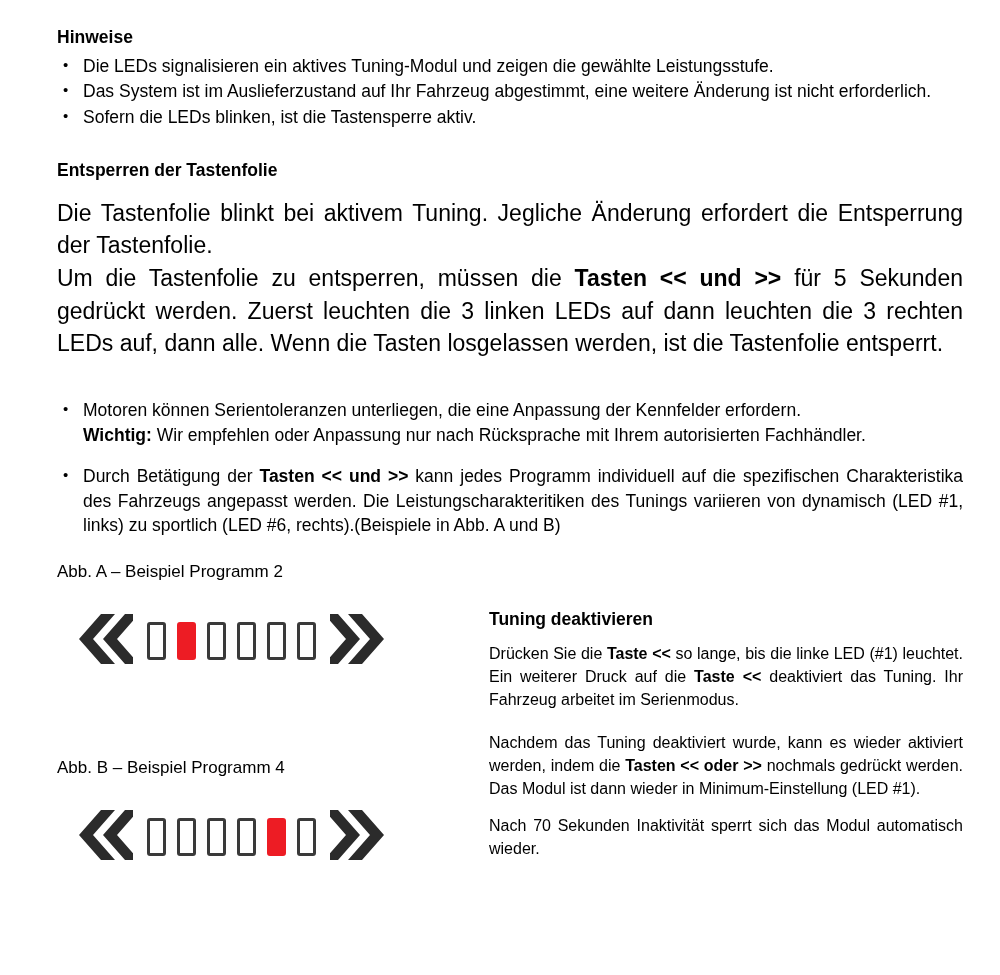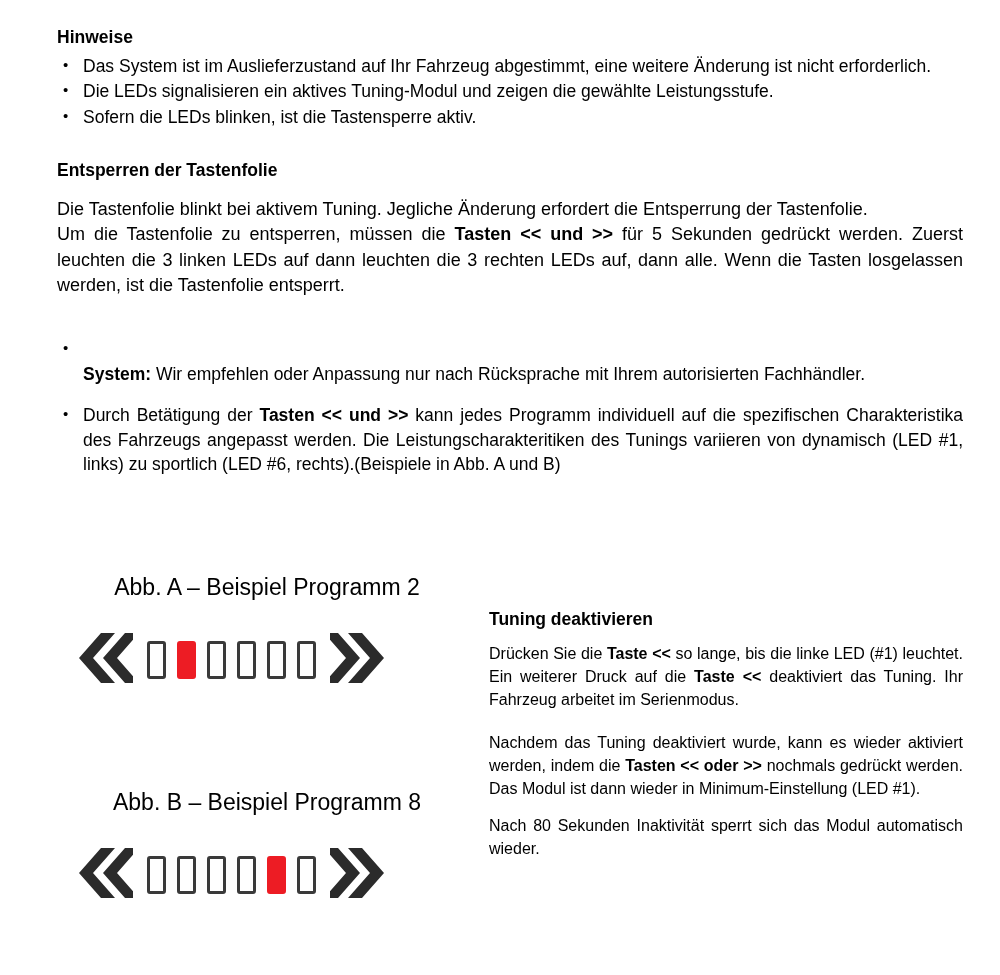--- a/index.html
+++ b/index.html
@@ -50,41 +50,40 @@
     margin-bottom: 1px;
   }
   ul.bullets li::before {
     content: "\2022";
     position: absolute;
     left: 6px;
     top: 0;
     font-size: 15px;
   }
   p.para {
-    font-size: 18px;
+    font-size: 23px;
     line-height: 1.42;
     margin: 0;
     text-align: justify;
   }
   .spacer-lg { height: 28px; }
   .spacer-sm { height: 10px; }
   b, .b { font-weight: bold; }
 
   
   .figures {
     position: absolute;
     left: 48px;
     top: 556px;
     width: 420px;
   }
   .fig-caption {
-    font-size: 23px;
+    font-size: 17px;
     line-height: 1.4;
-    margin: 15px 0 18px 0;
-    text-align: center;
+    margin: 4px 0 18px 0;
   }
   .led-bar {
     display: flex;
     align-items: center;
     gap: 14px;
     margin-left: 14px;
     height: 78px;
   }
   .chev {
     display: block;
@@ -134,43 +133,43 @@
 </head>
 <body>
 
 <div class="page">
 
   <div class="content">
 
     <div class="section">
       <h2 class="heading">Hinweise</h2>
       <ul class="bullets">
+        <li>Die LEDs signalisieren ein aktives Tuning-Modul und zeigen die gewählte Leistungsstufe.</li>
         <li>Das System ist im Auslieferzustand auf Ihr Fahrzeug abgestimmt, eine weitere Änderung ist nicht erforderlich.</li>
-        <li>Die LEDs signalisieren ein aktives Tuning-Modul und zeigen die gewählte Leistungsstufe.</li>
         <li>Sofern die LEDs blinken, ist die Tastensperre aktiv.</li>
       </ul>
     </div>
 
     <div class="spacer-lg"></div>
 
     <div class="section">
       <h2 class="heading">Entsperren der Tastenfolie</h2>
       <div class="spacer-sm"></div>
       <p class="para">Die Tastenfolie blinkt bei aktivem Tuning. Jegliche Änderung erfordert die Entsperrung der Tastenfolie.</p>
       <p class="para"><span>Um die Tastenfolie zu entsperren, müssen die </span><b>Tasten &lt;&lt; und &gt;&gt;</b><span> für 5 Sekunden gedrückt werden. Zuerst leuchten die 3 linken LEDs auf dann leuchten die 3 rechten LEDs auf, dann alle. Wenn die Tasten losgelassen werden, ist die Tastenfolie entsperrt.</span></p>
     </div>
 
     <div class="spacer-lg"></div>
 
     <div class="section">
       <div class="spacer-sm"></div>
       <ul class="bullets">
         <li style="margin-bottom:16px;">
-          <br>
-          <b>System:</b><span> Wir empfehlen oder Anpassung nur nach Rücksprache mit Ihrem autorisierten Fachhändler.</span>
+          <span>Motoren können Serientoleranzen unterliegen, die eine Anpassung der Kennfelder erfordern.</span><br>
+          <b>Wichtig:</b><span> Wir empfehlen oder Anpassung nur nach Rücksprache mit Ihrem autorisierten Fachhändler.</span>
         </li>
         <li>
           <span>Durch Betätigung der </span><b>Tasten &lt;&lt; und &gt;&gt;</b><span> kann jedes Programm individuell auf die spezifischen Charakteristika des Fahrzeugs angepasst werden. Die Leistungscharakteritiken des Tunings variieren von dynamisch (LED #1, links) zu sportlich (LED #6, rechts).(Beispiele in Abb. A und B)</span>
         </li>
       </ul>
     </div>
   </div>
 
   <div class="figures">
 
@@ -196,21 +195,21 @@
             <polygon points="-6,6 8,6 30,31 8,56 -6,56 16,31" fill="#2b2b2b"></polygon>
             <polygon points="18,6 32,6 54,31 32,56 18,56 40,31" fill="#2b2b2b"></polygon>
           </svg>
         </span>
       </div>
     </div>
 
     <div style="height:72px"></div>
 
     <div>
-      <p class="fig-caption">Abb. B – Beispiel Programm 8</p>
+      <p class="fig-caption">Abb. B – Beispiel Programm 4</p>
       <div class="led-bar">
         <span class="chev">
           <svg width="62" height="62" viewBox="0 0 62 62" aria-hidden="true">
             <polygon points="30,6 44,6 22,31 44,56 30,56 8,31" fill="#2b2b2b"></polygon>
             <polygon points="54,6 68,6 46,31 68,56 54,56 32,31" fill="#2b2b2b"></polygon>
           </svg>
         </span>
         <span class="leds">
           <span class="led"></span>
           <span class="led"></span>
@@ -230,17 +229,17 @@
   </div>
 
   <div class="rightcol">
     <div>
       <h3>Tuning deaktivieren</h3>
       <p><span>Drücken Sie die </span><b class="nowrap">Taste &lt;&lt;</b><span> so lange, bis die linke LED (#1) leuchtet. Ein weiterer Druck auf die </span><b class="nowrap">Taste &lt;&lt;</b><span> deaktiviert das Tuning. Ihr Fahrzeug arbeitet im Serienmodus.</span></p>
     </div>
 
     <div class="blk2">
       <p><span>Nachdem das Tuning deaktiviert wurde, kann es wieder aktiviert werden, indem die </span><b class="nowrap">Tasten &lt;&lt; oder &gt;&gt;</b><span> nochmals gedrückt werden. Das Modul ist dann wieder in Minimum-Einstellung (LED #1).</span></p>
-      <p>Nach 80 Sekunden Inaktivität sperrt sich das Modul automatisch wieder.</p>
+      <p>Nach 70 Sekunden Inaktivität sperrt sich das Modul automatisch wieder.</p>
     </div>
   </div>
 
 </div>
 
 </body></html>

